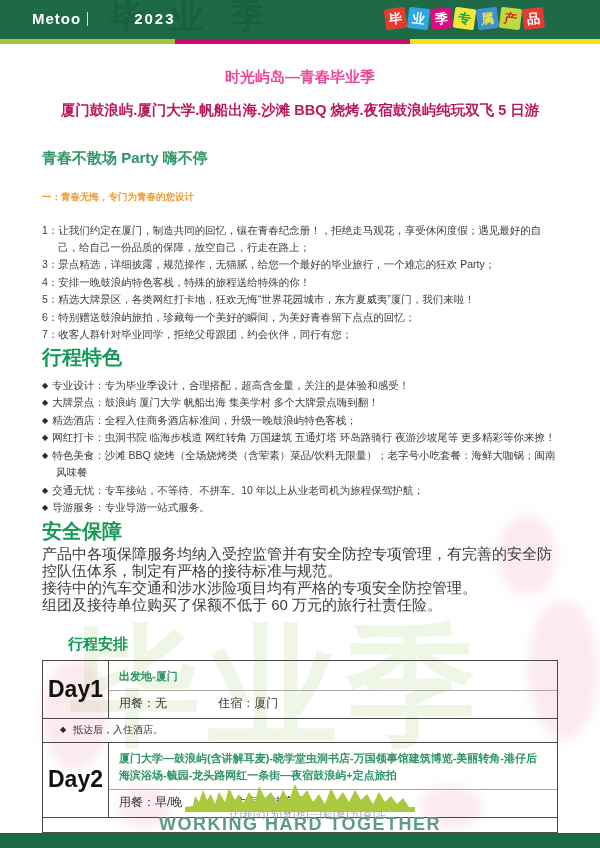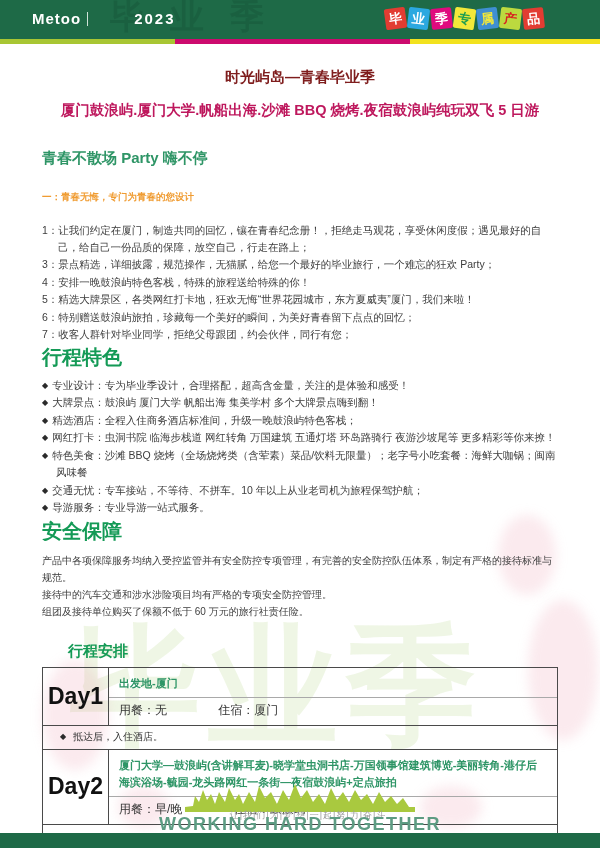--- a/index.html
+++ b/index.html
@@ -36,31 +36,31 @@
               color:rgba(140,190,70,.14); letter-spacing:8px; white-space:nowrap; }
   .wm-pink { background:rgba(235,150,170,.20); border-radius:50%; filter:blur(6px); }
   .wm-p1 { left:42px; top:660px; width:66px; height:110px; }
   .wm-p2 { left:528px; top:600px; width:70px; height:140px; }
   .wm-p3 { left:498px; top:515px; width:58px; height:80px; }
   .wm-p4 { left:118px; top:786px; width:52px; height:42px; }
   .wm-p5 { left:420px; top:786px; width:62px; height:42px; }
 
   
   .main { position:relative; z-index:1; padding:0 42px; }
-  .page-title { margin-top:24px; text-align:center; color:#7f1d1d; font-size:15px; font-weight:bold; }
+  .page-title { margin-top:24px; text-align:center; color:#ec4899; font-size:15px; font-weight:bold; }
   .main-title { margin-top:14px; text-align:center; color:#be185d; font-size:14.5px; font-weight:bold; }
   .slogan { margin-top:29px; color:#2e9566; font-size:15px; font-weight:bold; }
   .intro-label { margin-top:23px; color:#f09c32; font-size:9.5px; font-weight:bold; }
   .num-list { margin-top:18px; list-style:none; font-size:10.5px; color:#3d3d3d; line-height:16.5px; }
   .num-list li { padding-left:16px; text-indent:-16px; margin-bottom:1px; }
   .sec-title { margin-top:1px; color:#149a56; font-size:20px; font-weight:bold; }
   .bullets { margin-top:6px; list-style:none; font-size:10.5px; color:#3d3d3d; line-height:17.5px; }
   .bullets li { padding-left:14px; text-indent:-14px; }
   .dm { font-size:8px; color:#2b2b2b; vertical-align:1px; margin-right:4px; }
-  .safety-text { margin-top:7px; font-size:10px; color:#3d3d3d; line-height:17px; }
+  .safety-text { font-size:15px; color:#3d3d3d; line-height:17px; }
   .safety-text p { margin-bottom:0; }
 
   .itin-title { margin-top:22px; margin-left:26px; color:#149a56; font-size:15px; font-weight:bold; }
   .itin-table { margin-top:6px; border:1px solid #4a4a4a; width:516px; background:transparent; }
   .day-block { display:flex; }
   .day-cell { width:66px; border-right:1px solid #4a4a4a; display:flex; align-items:center;
               justify-content:center; font-size:23px; font-weight:bold; color:#111; }
   .day-right { flex:1; min-width:0; }
   .route-row { padding:7px 10px 5px; color:#2e9566; font-weight:bold; font-size:11px;
                line-height:17px; border-bottom:1px solid #a9a9a9; }

